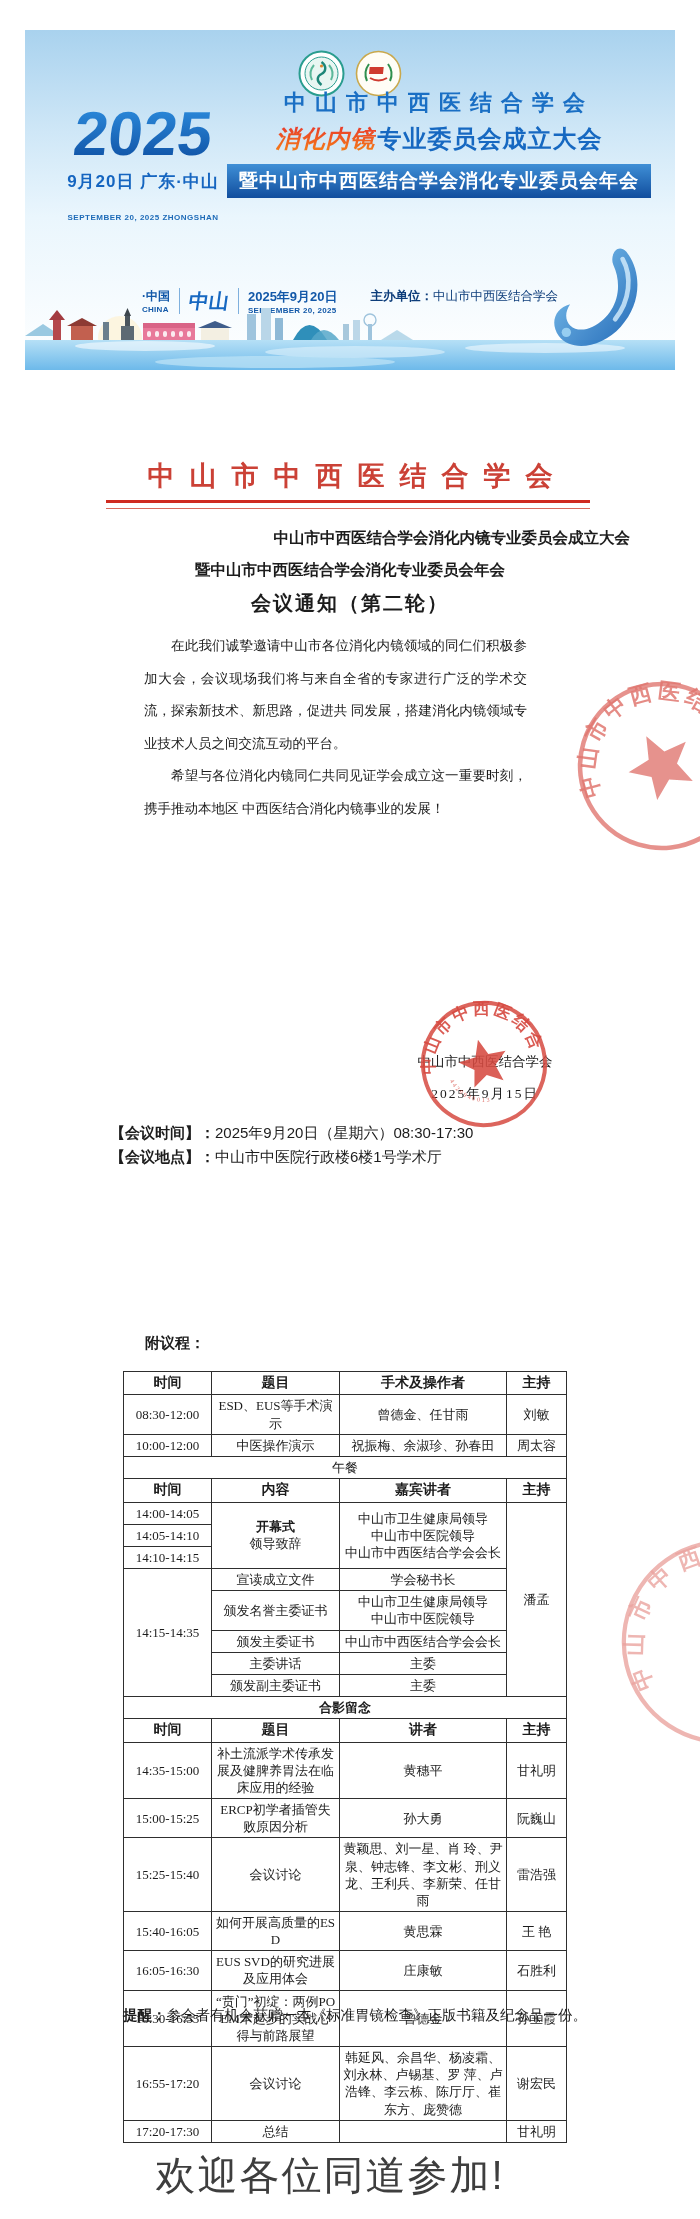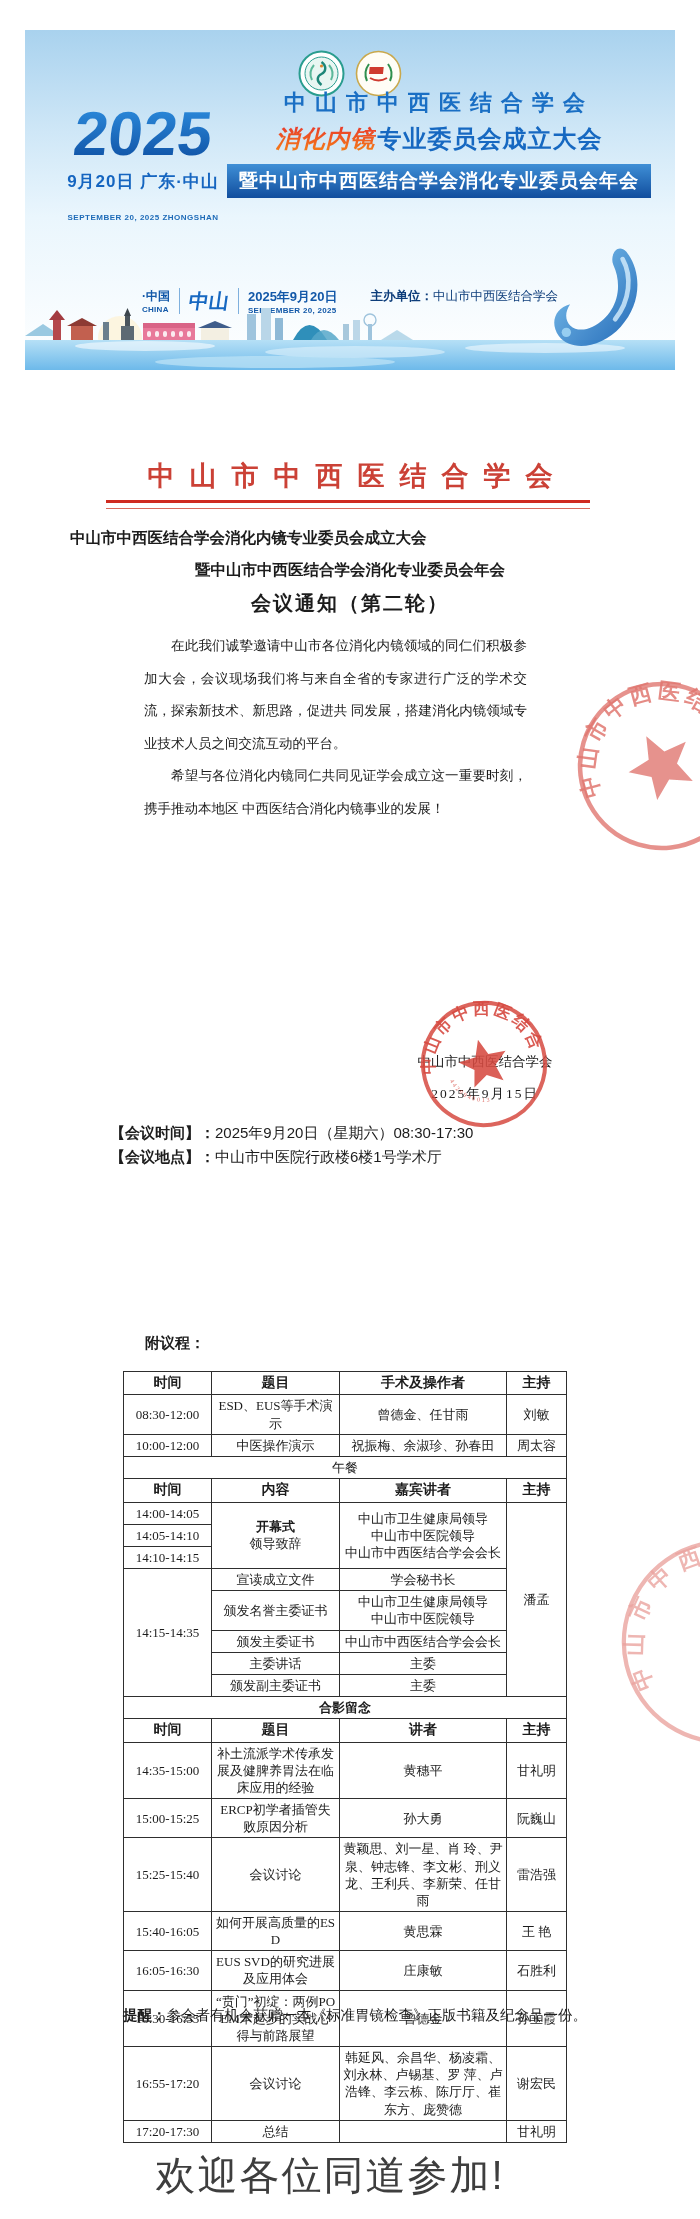--- a/index.html
+++ b/index.html
@@ -31,21 +31,21 @@
   .bi-cn2{font-size:13px;font-weight:bold;}
   .bi-mark{font-size:20px;font-weight:bold;color:#1668c1;transform:skewX(-8deg);font-family:"Liberation Serif",serif;}
   .bi-sep{width:1px;height:26px;background:#7fb0dd;}
   .bi-host{font-size:12.5px;color:#0d3d7a;margin-left:24px;}
   .skyline{position:absolute;left:0;bottom:0;width:650px;height:80px;}
   .stomach{position:absolute;right:14px;bottom:2px;width:118px;height:122px;}
   
   .letterhead{top:458px;left:0;right:0;text-align:center;font-size:27px;font-weight:bold;color:#cb4136;
               letter-spacing:15px;text-indent:15px;}
   .redline{top:500px;left:106px;width:484px;height:5px;border-top:3px solid #cf2a20;border-bottom:1px solid #d96a5d;}
-  .subject1{top:528px;left:70px;right:70px;text-align:left;font-size:15.5px;font-weight:bold;}
+  .subject1{top:528px;left:70px;right:70px;text-align:right;font-size:15.5px;font-weight:bold;}
   .subject2{top:560px;left:70px;right:70px;text-align:center;font-size:15.5px;font-weight:bold;}
   .notice-title{top:590px;left:70px;right:70px;text-align:center;font-size:20px;font-weight:bold;letter-spacing:2px;}
   .body-text{top:630px;left:144px;width:383px;font-size:13.5px;line-height:32.5px;text-align:justify;}
   .body-text p{margin:0;text-indent:2em;}
   .sig{left:400px;width:170px;text-align:center;font-size:13.5px;}
   .sig-org{top:1053px;}
   .sig-date{top:1085px;letter-spacing:2px;}
   .stamp{pointer-events:none;}
   .meet{left:110px;font-size:15px;font-family:"Liberation Sans",sans-serif;}
   .meet .lbl{font-weight:bold;}

